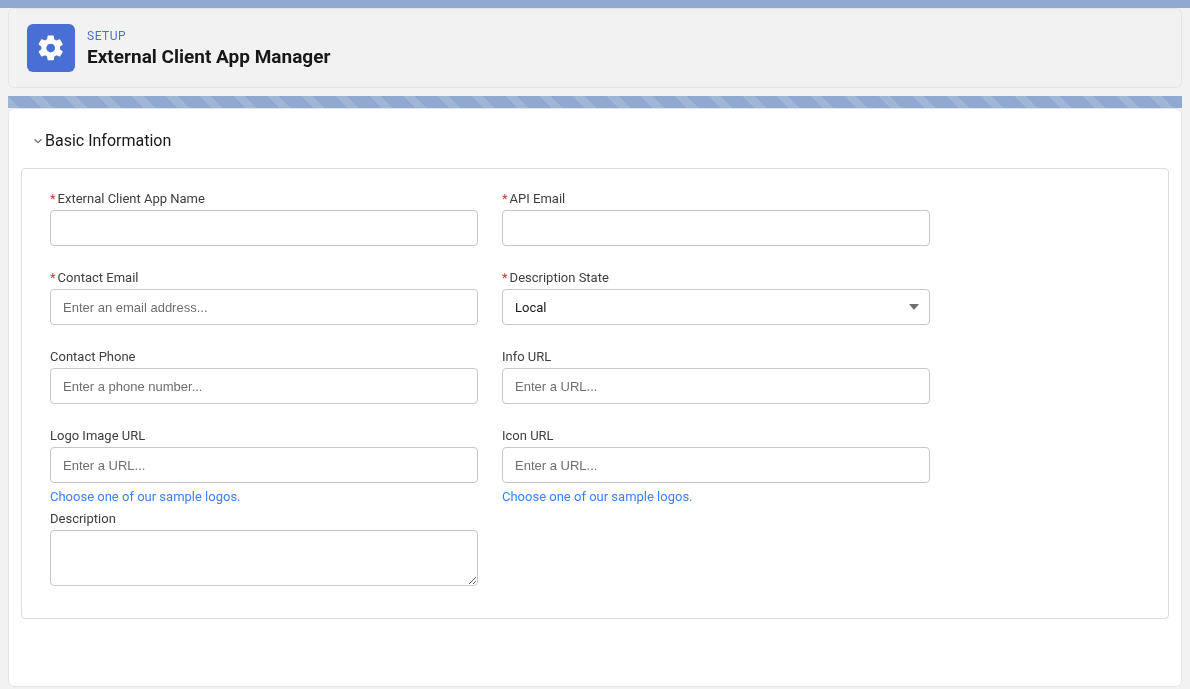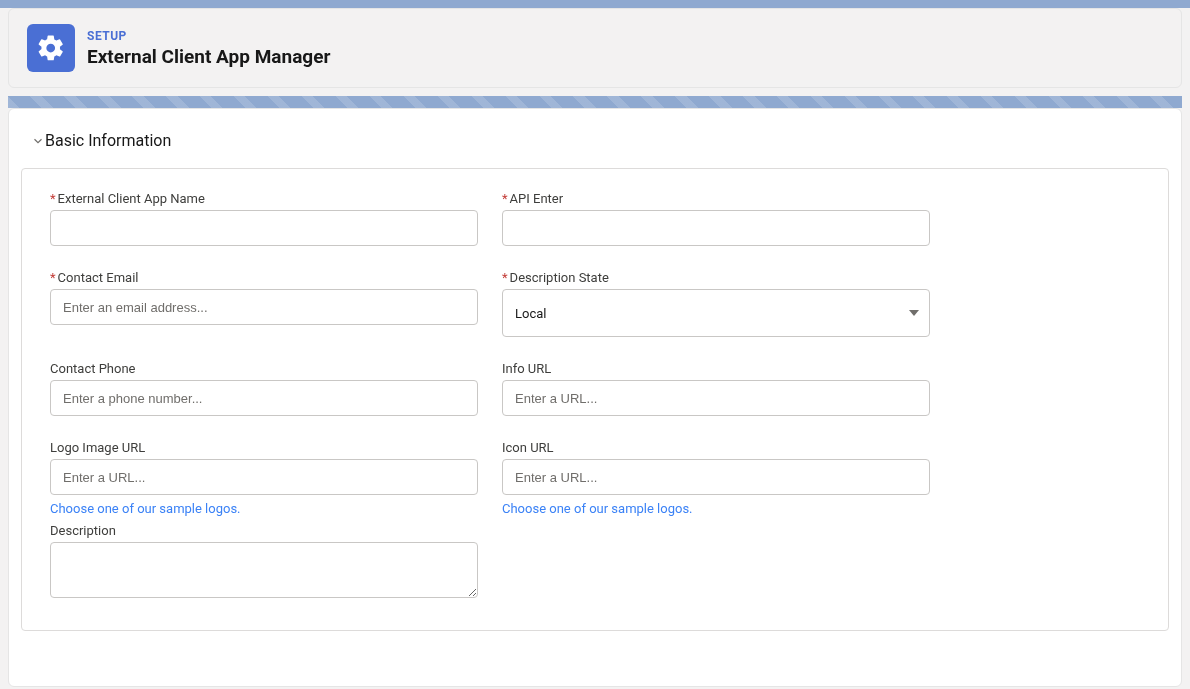--- a/index.html
+++ b/index.html
@@ -51,21 +51,21 @@
       fill: white;
     }
     .header-text {
       display: flex;
       flex-direction: column;
     }
     .header-overline {
       font-size: 12px;
       color: #4a6fd4;
       letter-spacing: 0.5px;
-      font-weight: 700;
+      font-weight: 400;
       margin-bottom: 2px;
     }
     .header-title {
       font-size: 19px;
       font-weight: 700;
       color: #181818;
     }
     .pattern-strip {
       height: 12px;
       background: #8fa9d0;
@@ -143,21 +143,21 @@
       border-radius: 4px;
       font-size: 13px;
       color: #181818;
       background: #fff;
     }
     .form-input::placeholder {
       color: #706e6b;
     }
     .form-select {
       width: 100%;
-      height: 48px;
+      height: 36px;
       border: 1px solid #c9c7c5;
       border-radius: 4px;
       font-size: 13px;
       color: #181818;
       background: #fff;
       display: flex;
       align-items: center;
       justify-content: space-between;
       padding: 0 10px 0 12px;
       cursor: pointer;
@@ -217,21 +217,21 @@
       <span class="section-title">Basic Information</span>
     </div>
 
     <div class="form-box">
       <div class="form-row">
         <div class="form-col">
           <label class="form-label"><span class="required">*</span><span>External Client App Name</span></label>
           <input class="form-input" type="text" value="" style="">
         </div>
         <div class="form-col">
-          <label class="form-label"><span class="required">*</span><span>API Enter</span></label>
+          <label class="form-label"><span class="required">*</span><span>API Email</span></label>
           <input class="form-input" type="text" value="" style="">
         </div>
       </div>
 
       <div class="form-row">
         <div class="form-col">
           <label class="form-label"><span class="required">*</span><span>Contact Email</span></label>
           <input class="form-input" type="text" placeholder="Enter an email address..." style="">
         </div>
         <div class="form-col">

